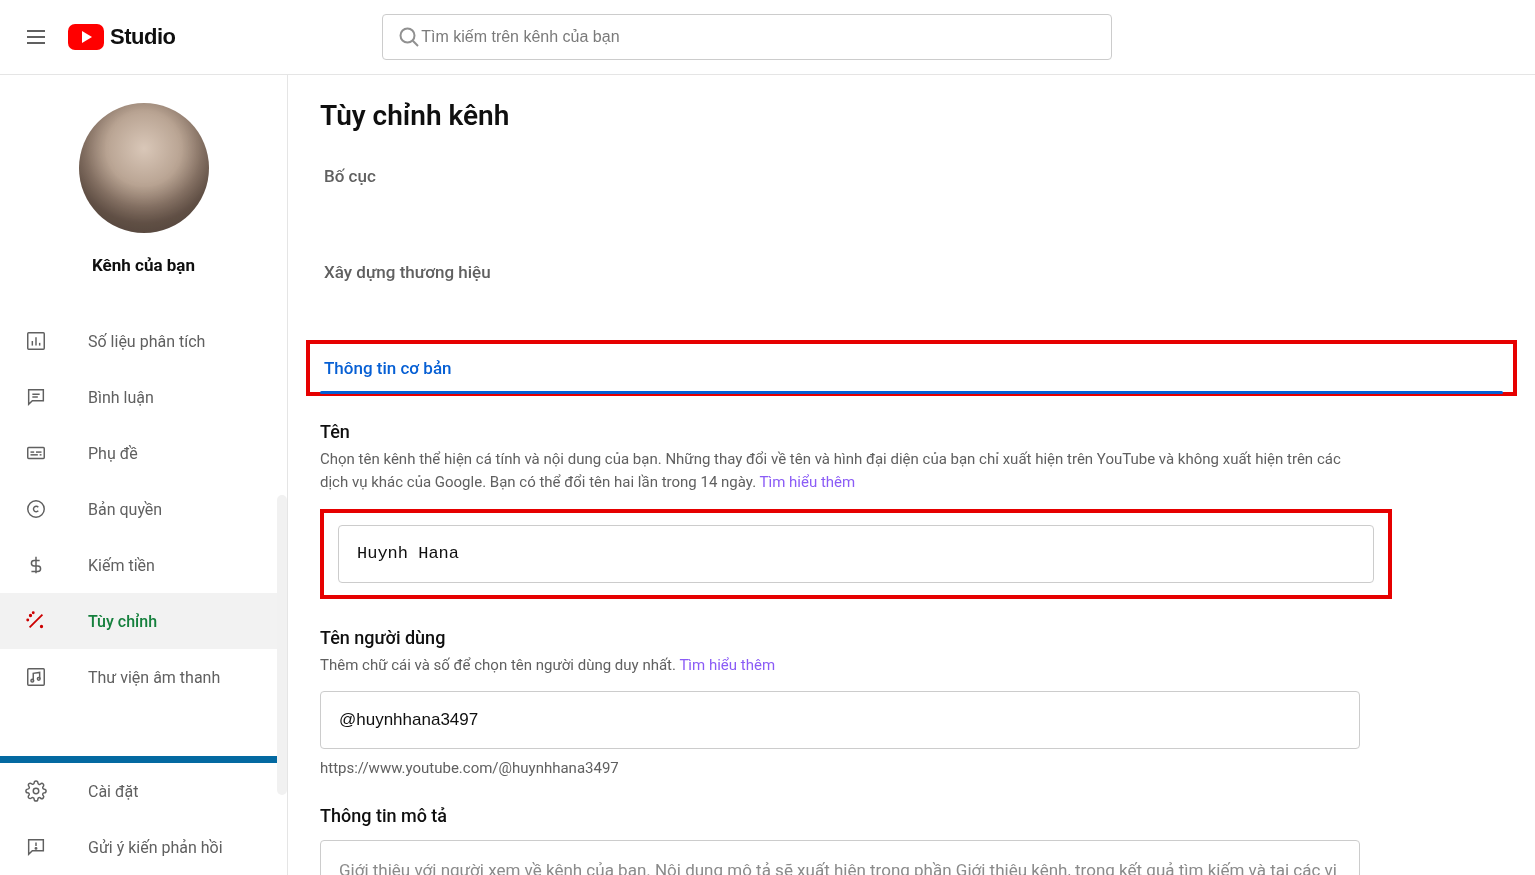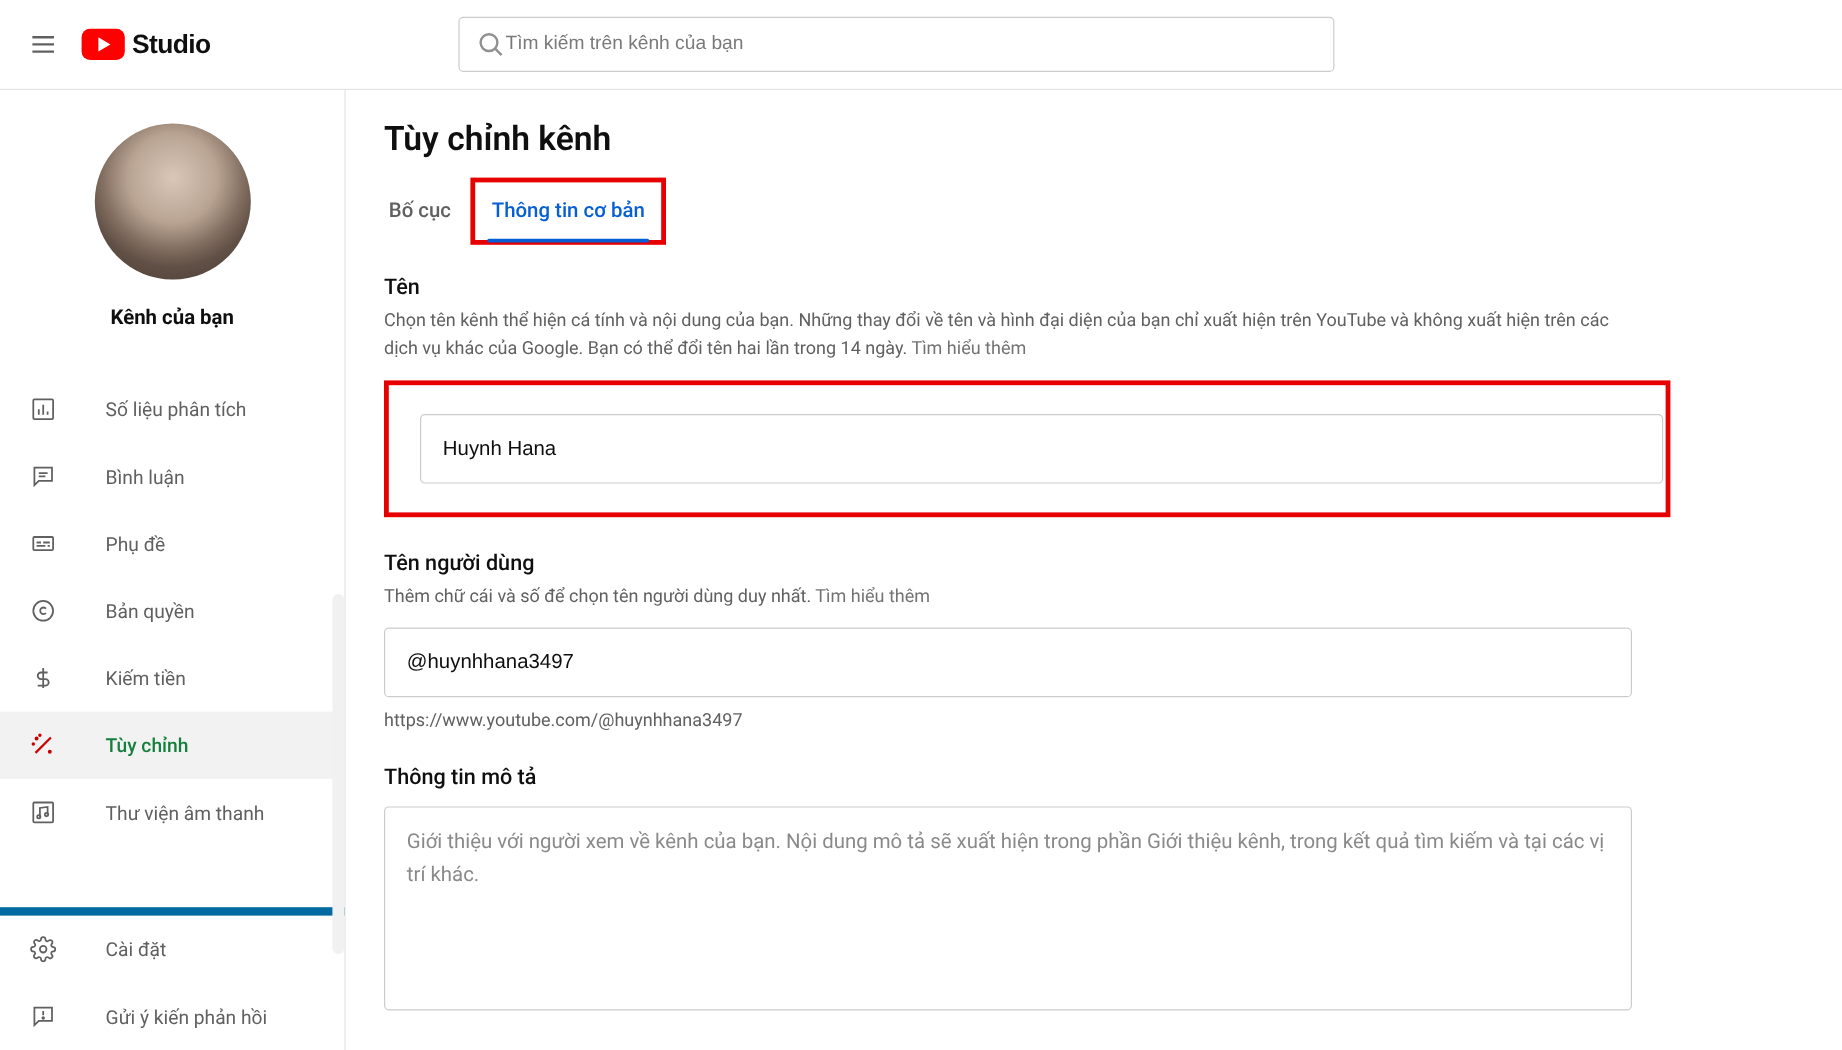--- a/index.html
+++ b/index.html
@@ -145,23 +145,24 @@
     padding: 24px 32px 0 32px;
     overflow: hidden;
   }
   .page-title {
     font-size: 28px;
     font-weight: 600;
     margin-bottom: 20px;
   }
   .tabs {
     display: flex;
-    gap: 26px;
+    gap: 48px;
     border-bottom: 1px solid transparent;
     margin-bottom: 28px;
+    flex-direction: column;
   }
   .tab {
     padding: 14px 4px;
     font-size: 17px;
     font-weight: 500;
     color: #606060;
     cursor: pointer;
     position: relative;
   }
   .tab.active {
@@ -188,21 +189,21 @@
     font-weight: 500;
     margin-bottom: 6px;
   }
   .section-desc {
     font-size: 15px;
     color: #606060;
     line-height: 1.55;
     max-width: 1040px;
   }
   .link {
-    color: #737373;
+    color: #8b5cf6;
     cursor: pointer;
   }
   .field-wrap {
     margin-top: 14px;
     max-width: 1040px;
   }
   .text-input {
     width: 100%;
     height: 58px;
     border: 1px solid #ccc;
@@ -212,21 +213,21 @@
     color: #0f0f0f;
     outline: none;
   }
   .text-input::placeholder { color: #8a8a8a; }
   .name-highlight {
     border: 4px solid #e60000;
     padding: 12px 14px;
     margin-top: 14px;
     max-width: 1072px;
   }
-  .name-highlight .text-input { margin: 12px; }
+  .name-highlight .text-input { margin: 0; font-family: Liberation Mono, monospace; }
   .url-line {
     margin-top: 10px;
     font-size: 15px;
     color: #606060;
   }
   .textarea {
     width: 100%;
     min-height: 170px;
     border: 1px solid #ccc;
     border-radius: 4px;
@@ -374,20 +375,21 @@
     </div>
 
     <div class="scroll-track"></div>
   </aside>
 
   <main class="main">
     <h1 class="page-title">Tùy chỉnh kênh</h1>
 
     <div class="tabs">
       <div class="tab">Bố cục</div>
+      <div class="tab">Xây dựng thương hiệu</div>
       <div class="tab-highlight-box">
         <div class="tab active">Thông tin cơ bản</div>
       </div>
     </div>
 
     <div class="section">
       <div class="section-title">Tên</div>
       <div class="section-desc">
         <span>Chọn tên kênh thể hiện cá tính và nội dung của bạn. Những thay đổi về tên và hình đại diện của bạn chỉ xuất hiện trên YouTube và không xuất hiện trên các dịch vụ khác của Google. Bạn có thể đổi tên hai lần trong 14 ngày. </span><span class="link">Tìm hiểu thêm</span>
       </div>

